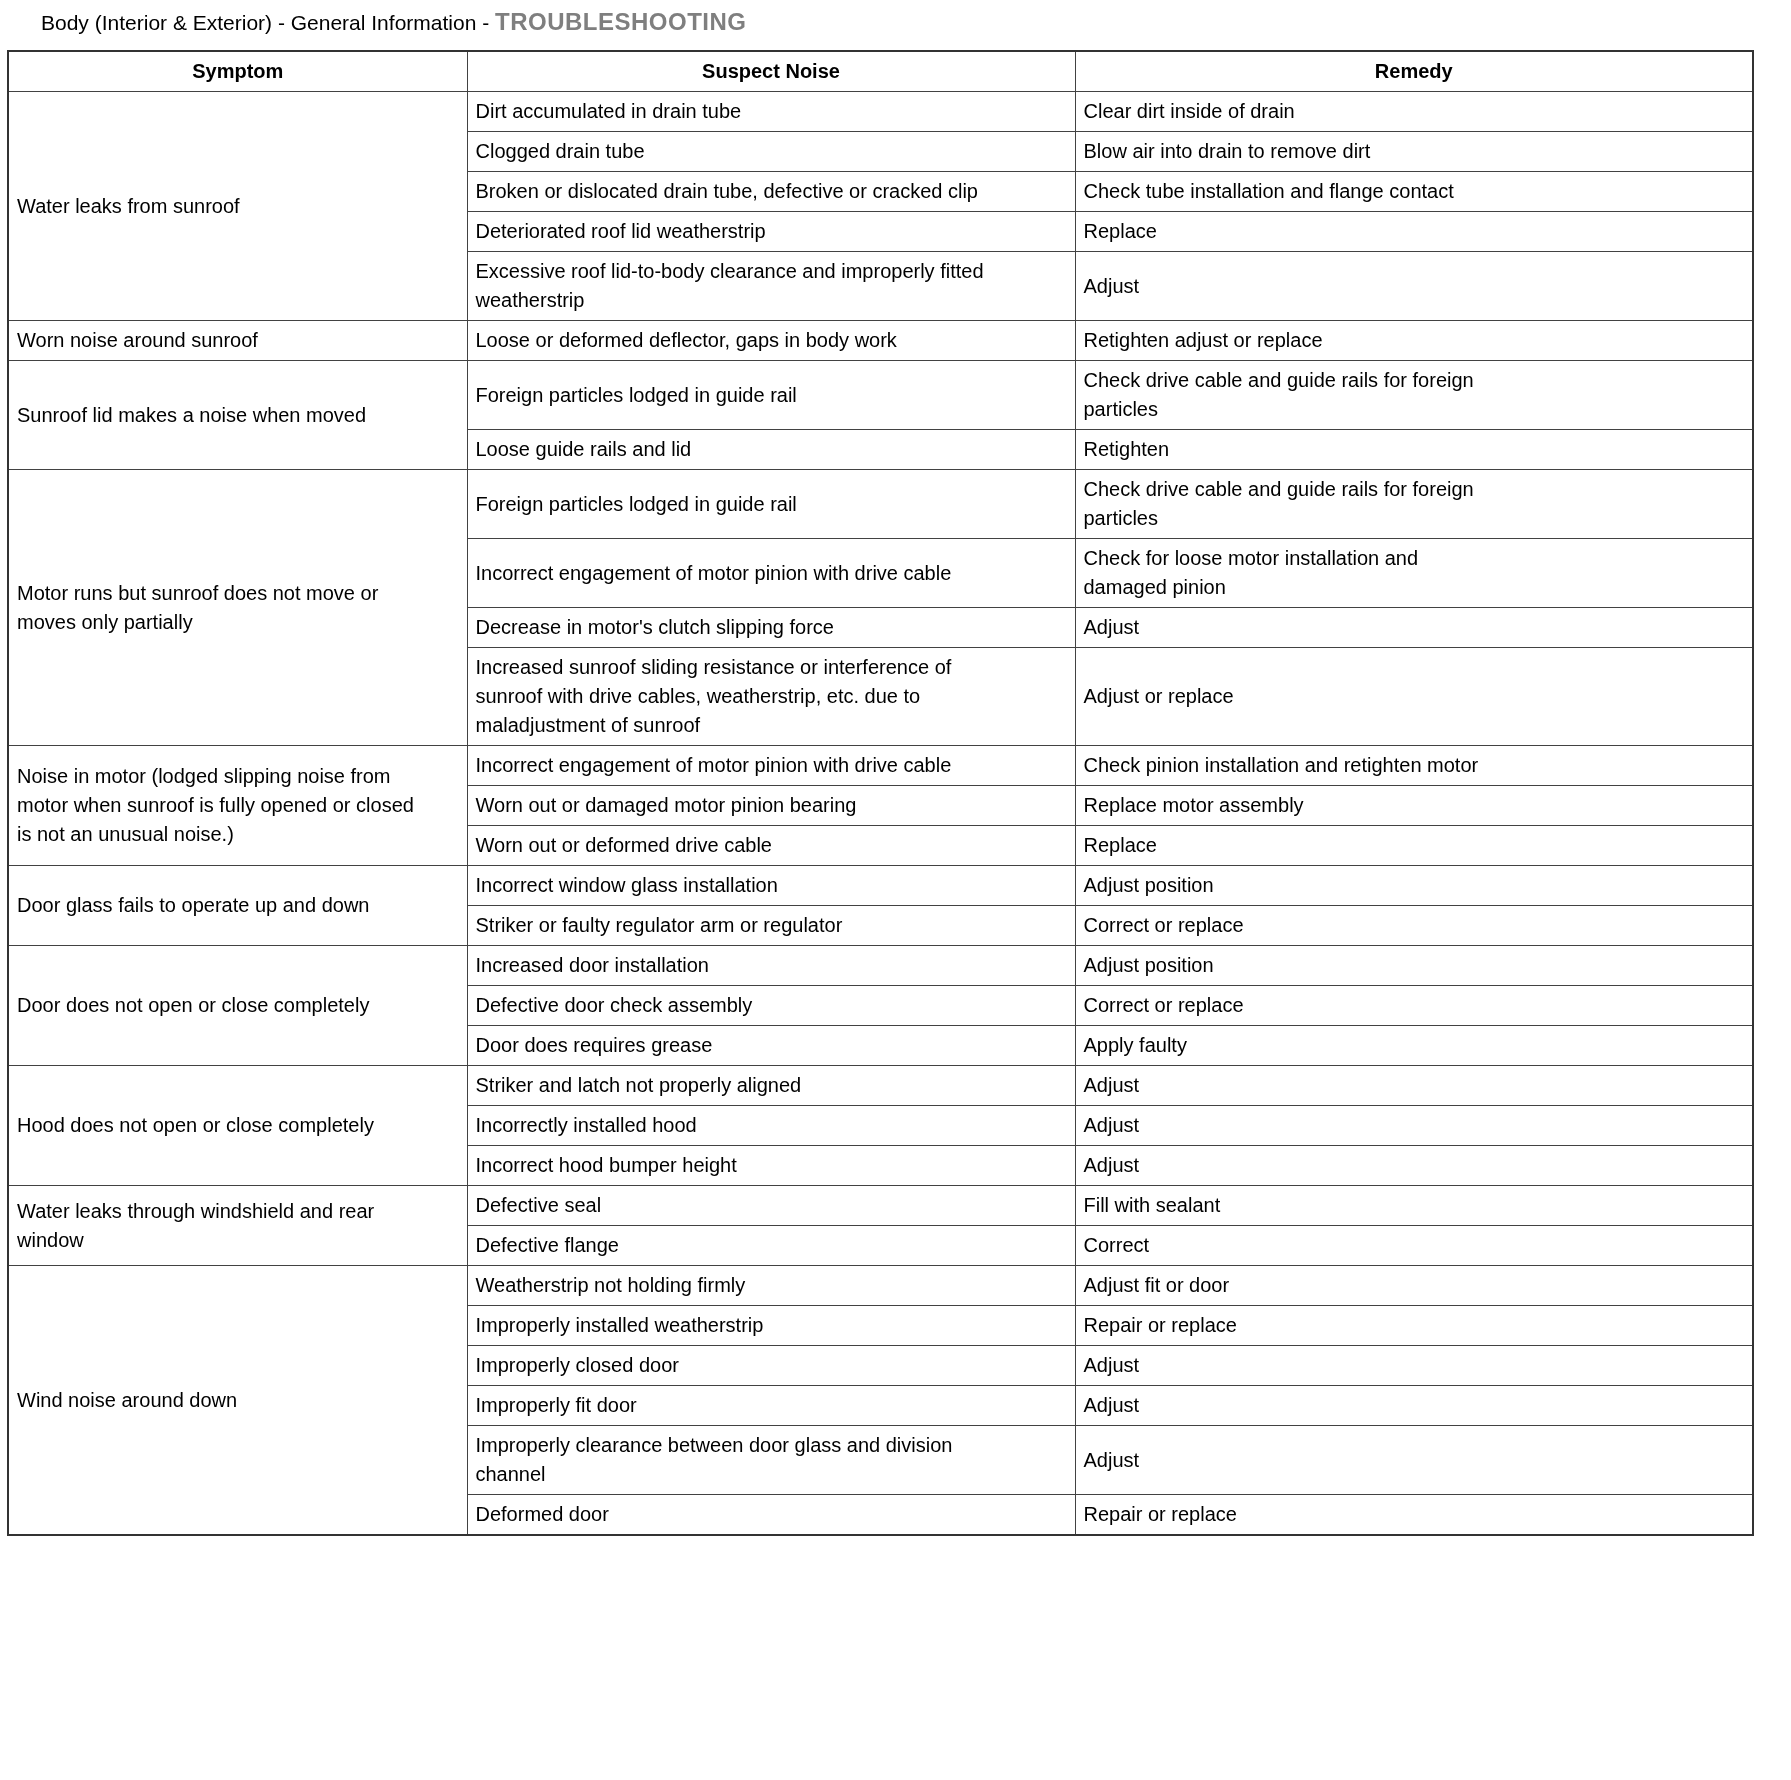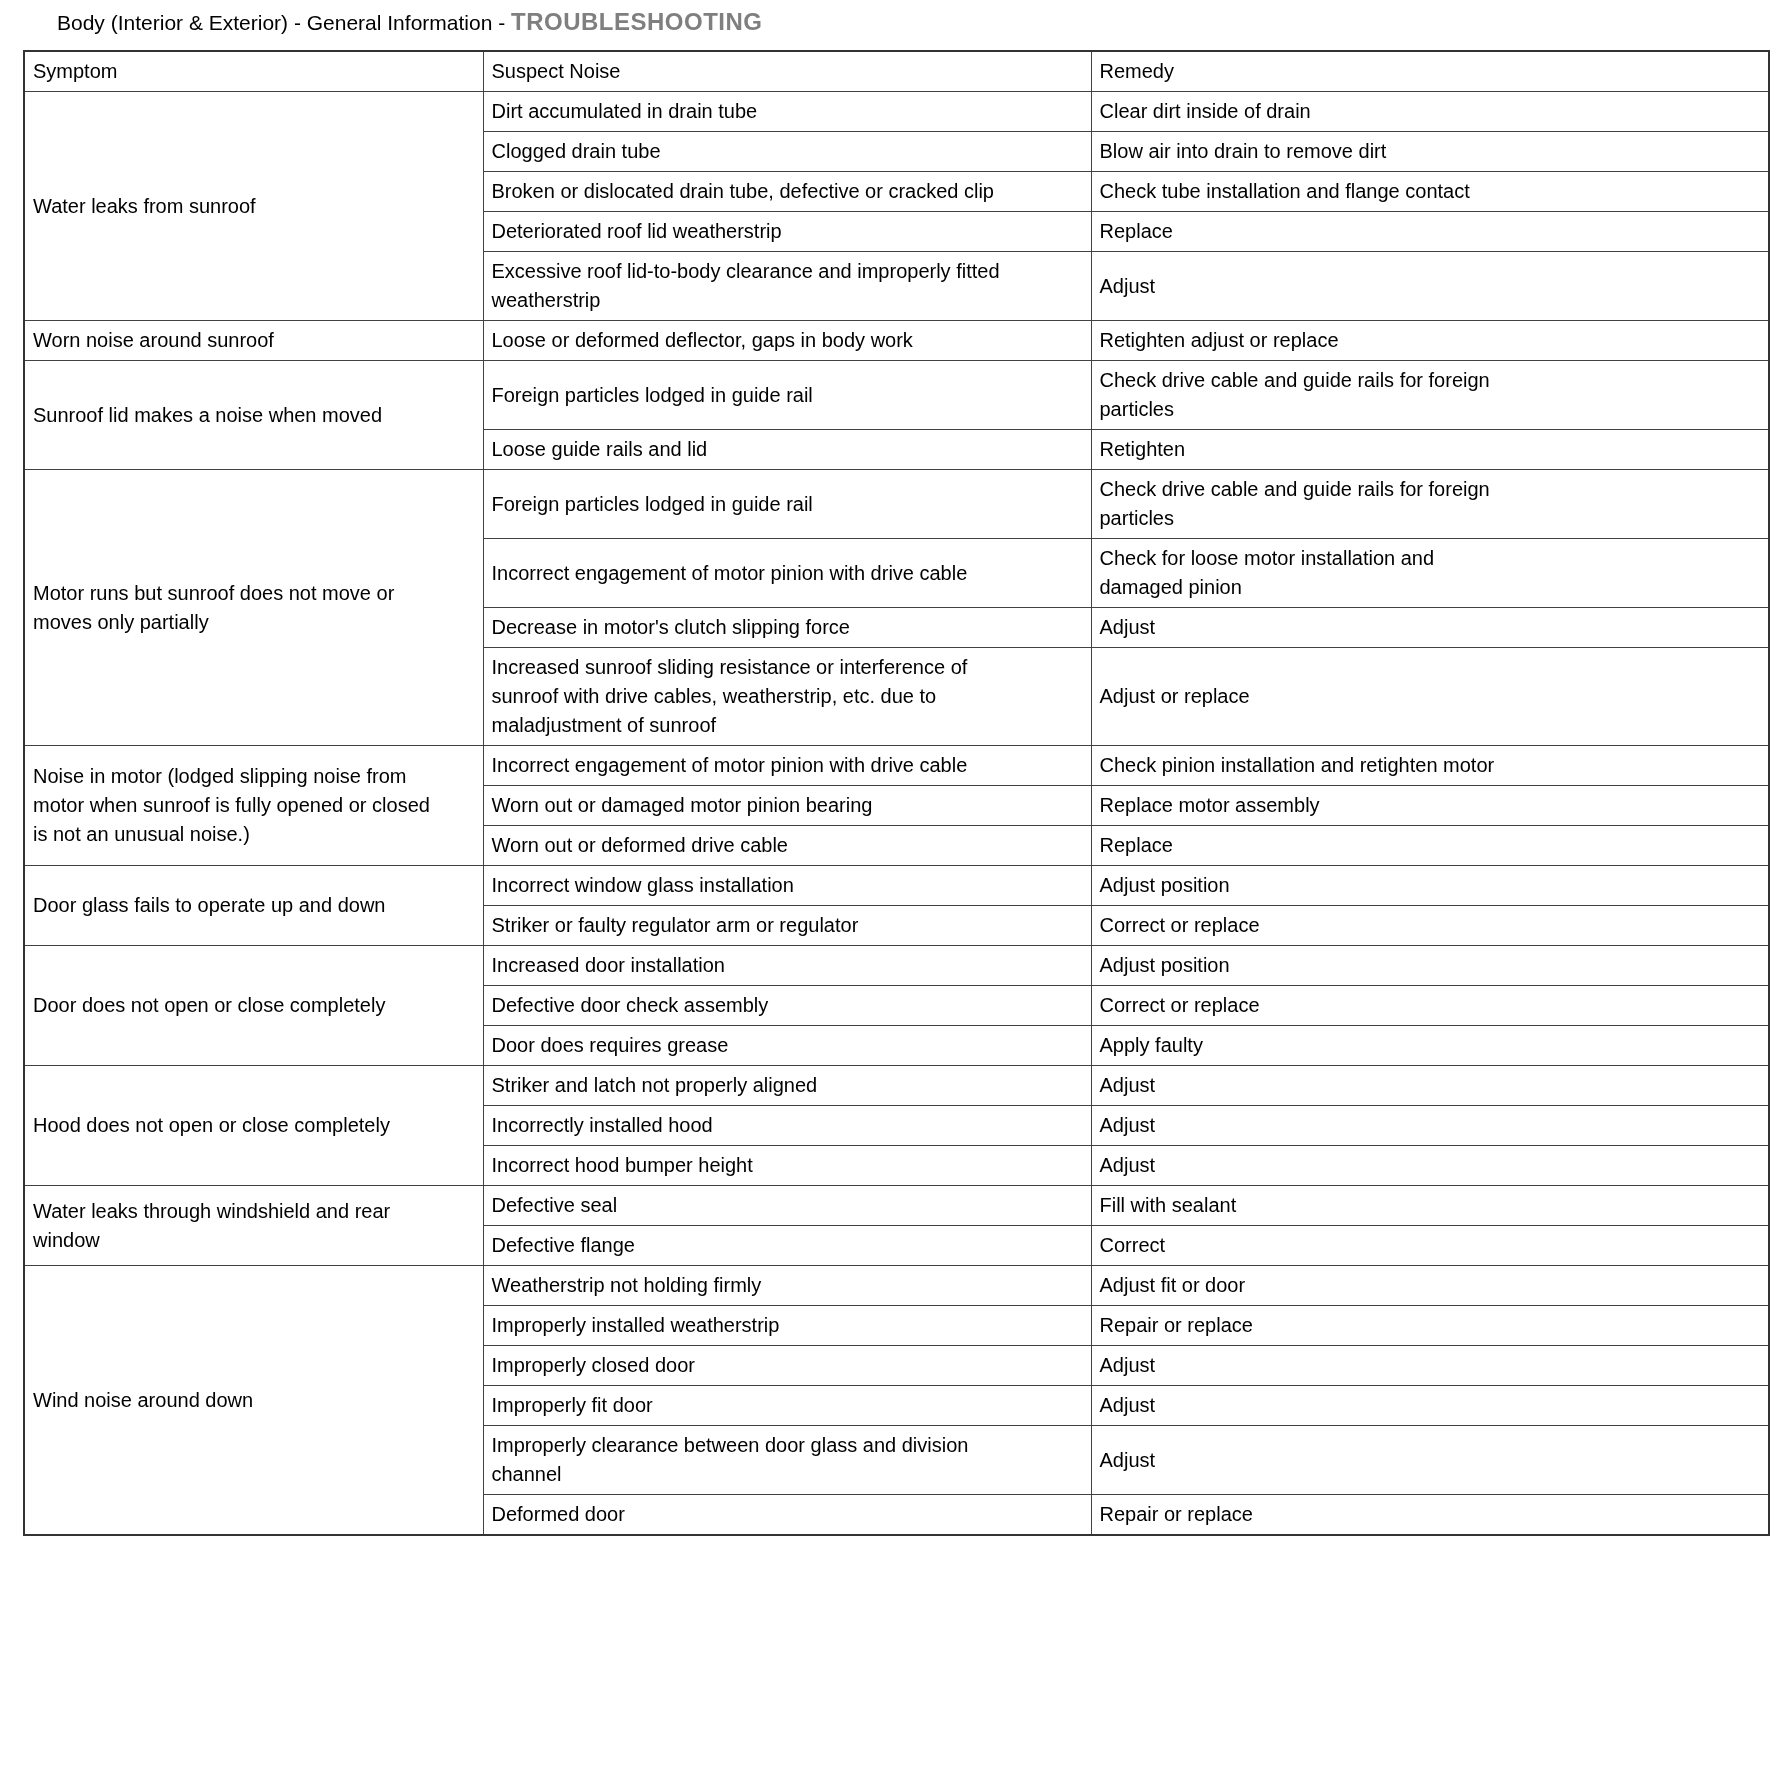--- a/index.html
+++ b/index.html
@@ -8,21 +8,21 @@
     padding: 0;
     background: #ffffff;
   }
   body {
     font-family: "Liberation Sans", "DejaVu Sans", sans-serif;
     color: #000000;
   }
   .page {
     width: 1791px;
     min-height: 1780px;
-    padding: 5px 23px 0 23px;
+    padding: 5px 23px 0 7px;
     background: #ffffff;
   }
   .doc-title {
     font-size: 21px;
     line-height: 30px;
     margin: 2px 0 12px 34px;
     color: #000000;
     white-space: nowrap;
   }
   .doc-title .title-strong {
@@ -44,22 +44,22 @@
     border: 1px solid #424242;
     font-size: 20px;
     line-height: 29px;
     padding: 5px 8px;
     vertical-align: middle;
     text-align: left;
     white-space: pre-line;
     overflow-wrap: break-word;
   }
   .ts-table th {
-    text-align: left;
-    font-weight: normal;
+    text-align: center;
+    font-weight: bold;
     white-space: normal;
     margin-left: 12px;
   }
 </style>
 </head>
 <body>
 
 <div class="page">
 
   <div class="doc-title"><span>Body (Interior &amp; Exterior) - General Information - </span><span class="title-strong">TROUBLESHOOTING</span></div>

